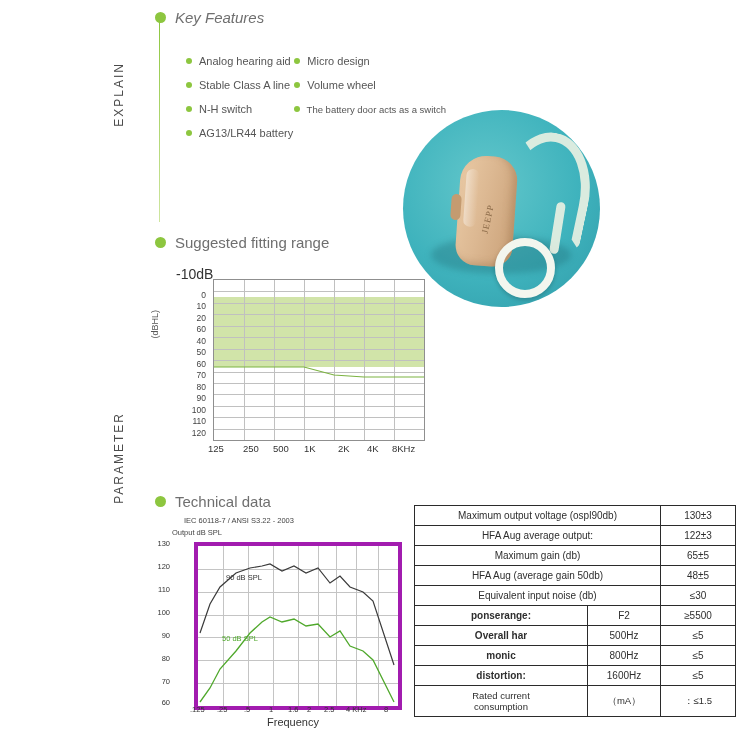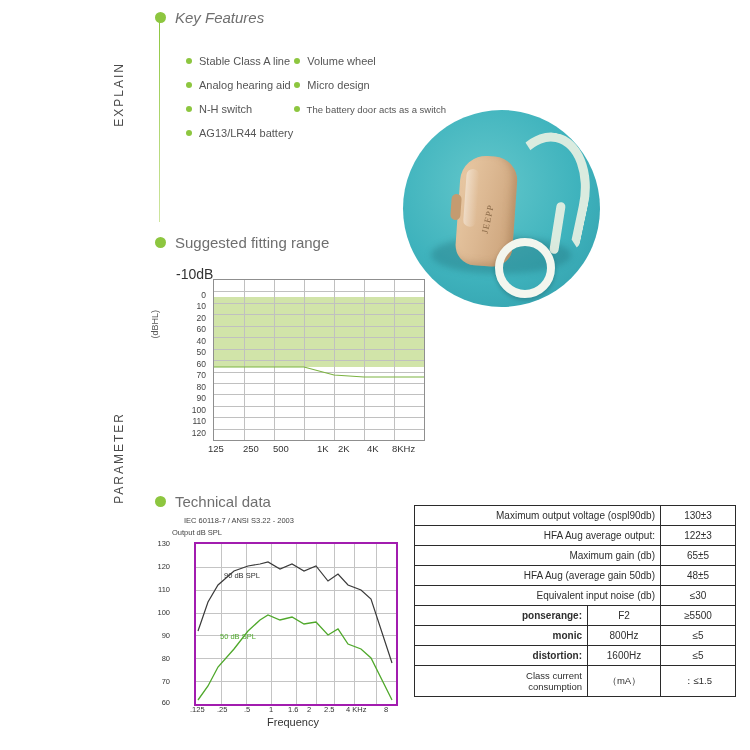--- a/index.html
+++ b/index.html
@@ -118,41 +118,41 @@
   .ytick{position:absolute;left:-2px;font-size:8.5px;color:#444;text-align:right;width:30px;}
   .xtick{position:absolute;font-size:9.5px;color:#333;}
   .minus10{position:absolute;left:-2px;top:0px;font-size:14px;color:#333;}
 
   
   .tech-chart{position:absolute;left:172px;top:516px;width:240px;height:215px;}
   .tc-cap{position:absolute;left:0;top:0;font-size:7.5px;color:#444;margin-left:12px;}
   .tc-cap2{position:absolute;left:0;top:12px;font-size:7.5px;color:#444;}
   .tc-grid{
     position:absolute;left:22px;top:26px;width:200px;height:160px;
-    border:2px solid #a21caf;background:#fff;
+    border:4px solid #a21caf;background:#fff;
   }
   .tc-v{position:absolute;top:0;width:1px;height:160px;background:#c4c4c4;}
   .tc-h{position:absolute;left:0;height:1px;width:200px;background:#c4c4c4;}
   .tc-yt{position:absolute;left:-20px;font-size:7.5px;color:#333;width:18px;text-align:right;}
   .tc-xt{position:absolute;font-size:7.5px;color:#333;}
   .tc-xlabel{position:absolute;left:95px;top:200px;font-size:11px;color:#333;}
   .ann{position:absolute;font-size:7.5px;}
   .ann-dark{color:#333;}
   .ann-green{color:#4fa82b;}
 
   
   .spec{
     position:absolute;left:414px;top:505px;width:322px;
     border-collapse:collapse;font-size:10px;color:#2e2e2e;
   }
   .spec td{
     border:1px solid #2b2b2b;padding:4px 5px;vertical-align:middle;
     font-family:"Liberation Sans", sans-serif;
   }
-  .spec .lbl{text-align:right;}
+  .spec .lbl{text-align:center;}
   .spec .val{text-align:center;width:64px;}
   .spec .sub{text-align:center;width:62px;}
   .spec .bold{font-weight:bold;}
   .spec .small{font-size:9.5px;}
 </style>
 </head>
 <body>
 
 <div class="page">
 
@@ -163,35 +163,35 @@
 
   <div class="sec-head" id="head-key">
     <span class="bullet-lg"></span>
     <span class="sec-title">Key Features</span>
   </div>
 
   <div class="features">
     <div class="feat-row">
       <div class="feat col1">
         <span class="bullet-sm"></span>
-        <span class="txt">Stable Class A line</span>
+        <span class="txt">Analog hearing aid</span>
       </div>
       <div class="feat col2">
         <span class="bullet-sm"></span>
-        <span class="txt">Volume wheel</span>
+        <span class="txt">Micro design</span>
       </div>
     </div>
     <div class="feat-row">
       <div class="feat col1">
         <span class="bullet-sm"></span>
-        <span class="txt">Analog hearing aid</span>
+        <span class="txt">Stable Class A line</span>
       </div>
       <div class="feat col2">
         <span class="bullet-sm"></span>
-        <span class="txt">Micro design</span>
+        <span class="txt">Volume wheel</span>
       </div>
     </div>
     <div class="feat-row">
       <div class="feat col1">
         <span class="bullet-sm"></span>
         <span class="txt">N-H switch</span>
       </div>
       <div class="feat col2" style="font-size:9.5px;">
         <span class="bullet-sm"></span>
         <span class="txt">The battery door acts as a switch</span>
@@ -262,21 +262,21 @@
     <div class="ytick" style="top:104px">70</div>
     <div class="ytick" style="top:116px">80</div>
     <div class="ytick" style="top:127px">90</div>
     <div class="ytick" style="top:139px;left:-6px;width:34px;">100</div>
     <div class="ytick" style="top:150px;left:-6px;width:34px;">110</div>
     <div class="ytick" style="top:162px;left:-6px;width:34px;">120</div>
 
     <div class="xtick" style="left:30px;top:177px">125</div>
     <div class="xtick" style="left:65px;top:177px">250</div>
     <div class="xtick" style="left:95px;top:177px">500</div>
-    <div class="xtick" style="left:139px;top:177px">1K</div>
+    <div class="xtick" style="left:126px;top:177px">1K</div>
     <div class="xtick" style="left:160px;top:177px">2K</div>
     <div class="xtick" style="left:189px;top:177px">4K</div>
     <div class="xtick" style="left:214px;top:177px">8KHz</div>
   </div>
 
   <div class="sec-head" id="head-tech">
     <span class="bullet-lg"></span>
     <span class="sec-title">Technical data</span>
   </div>
 
@@ -354,33 +354,38 @@
         <td class="val">≤30</td>
       </tr>
 
       <tr>
         <td class="lbl bold">ponserange:</td>
         <td class="sub">F2</td>
         <td class="val">≥5500</td>
       </tr>
 
       <tr>
+        <td class="lbl bold">Overall har</td>
+        <td class="sub">500Hz</td>
+        <td class="val">≤5</td>
+      </tr>
+      <tr>
         <td class="lbl bold">monic</td>
         <td class="sub">800Hz</td>
         <td class="val">≤5</td>
       </tr>
       <tr>
         <td class="lbl bold">distortion:</td>
         <td class="sub">1600Hz</td>
         <td class="val">≤5</td>
       </tr>
 
       <tr>
         <td class="lbl small">
-          <span>Class current</span><br>
+          <span>Rated current</span><br>
           <span>consumption</span>
         </td>
         <td class="sub small">（mA）</td>
         <td class="val small">：≤1.5</td>
       </tr>
     </tbody>
   </table>
 
 </div>
 

